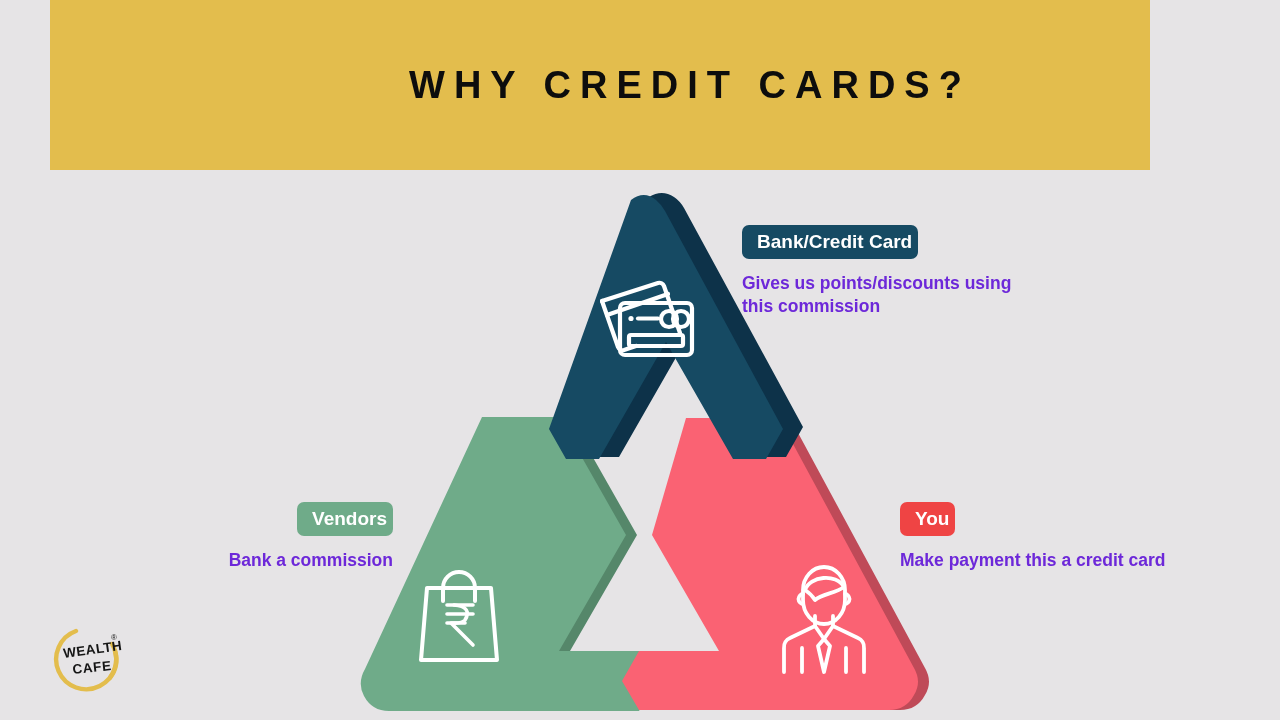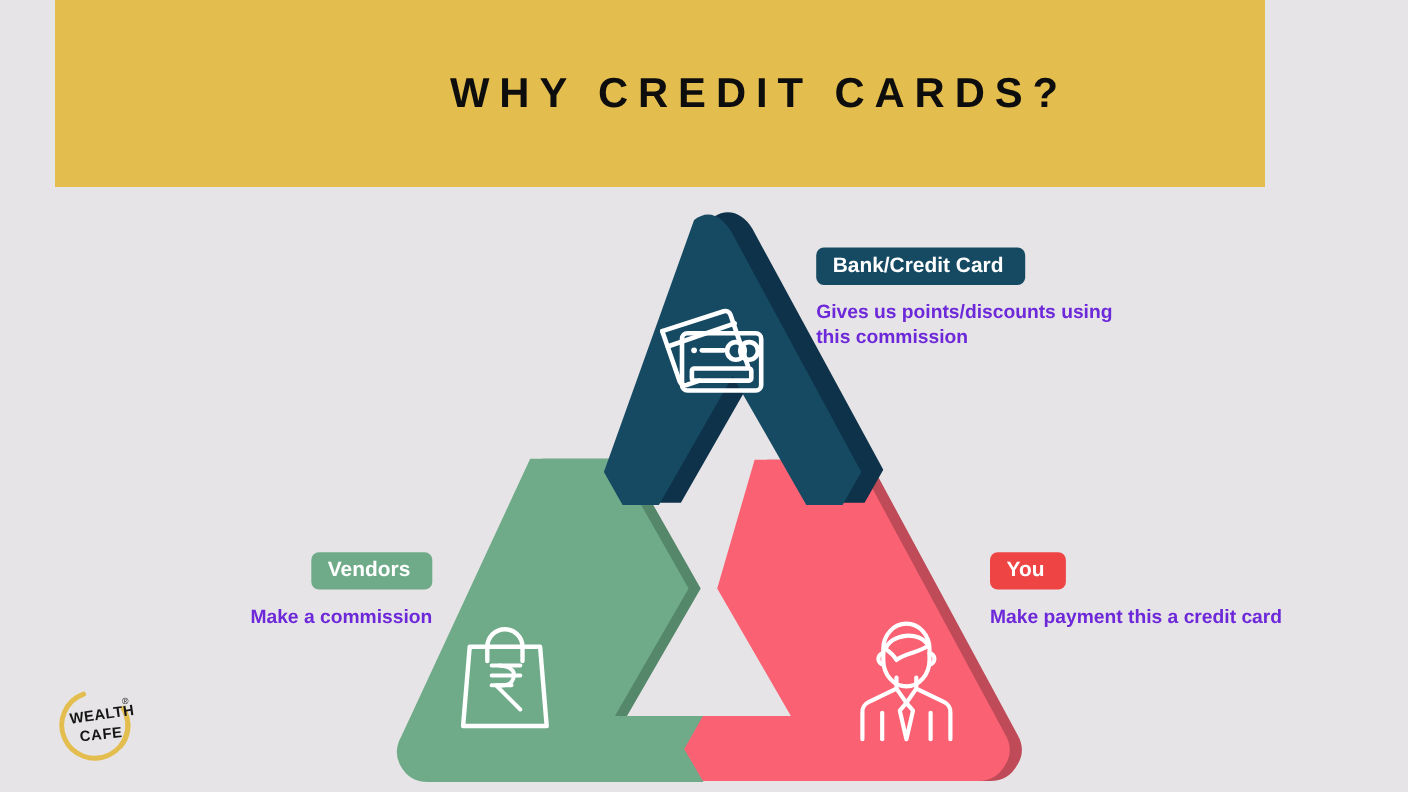--- a/index.html
+++ b/index.html
@@ -61,21 +61,21 @@
   #cycle-diagram svg {
     display: block;
   }
 
   
   .callout {
     position: absolute;
   }
   .badge {
     display: inline-block;
-    padding: 7px 20px 8px 15px;
+    padding: 7px 6px 8px 15px;
     border-radius: 7px;
     color: #FFFFFF;
     font-size: 19px;
     font-weight: bold;
     line-height: 1;
     white-space: nowrap;
   }
   .badge-bank { background: #164A63; }
   .badge-vendors { background: #6FAB89; margin-left: 44px; }
   .badge-you { background: #ef4444; }
@@ -210,21 +210,21 @@
     </svg>
   </div>
 
   <div class="callout" id="callout-bank">
     <span class="badge badge-bank">Bank/Credit Card</span>
     <div class="callout-desc">Gives us points/discounts using this commission</div>
   </div>
 
   <div class="callout" id="callout-vendors">
     <span class="badge badge-vendors">Vendors</span>
-    <div class="callout-desc">Make a commission</div>
+    <div class="callout-desc">Bank a commission</div>
   </div>
 
   <div class="callout" id="callout-you">
     <span class="badge badge-you">You</span>
     <div class="callout-desc">Make payment this a credit card</div>
   </div>
 
 </div>
 
 <div id="brand-logo">

